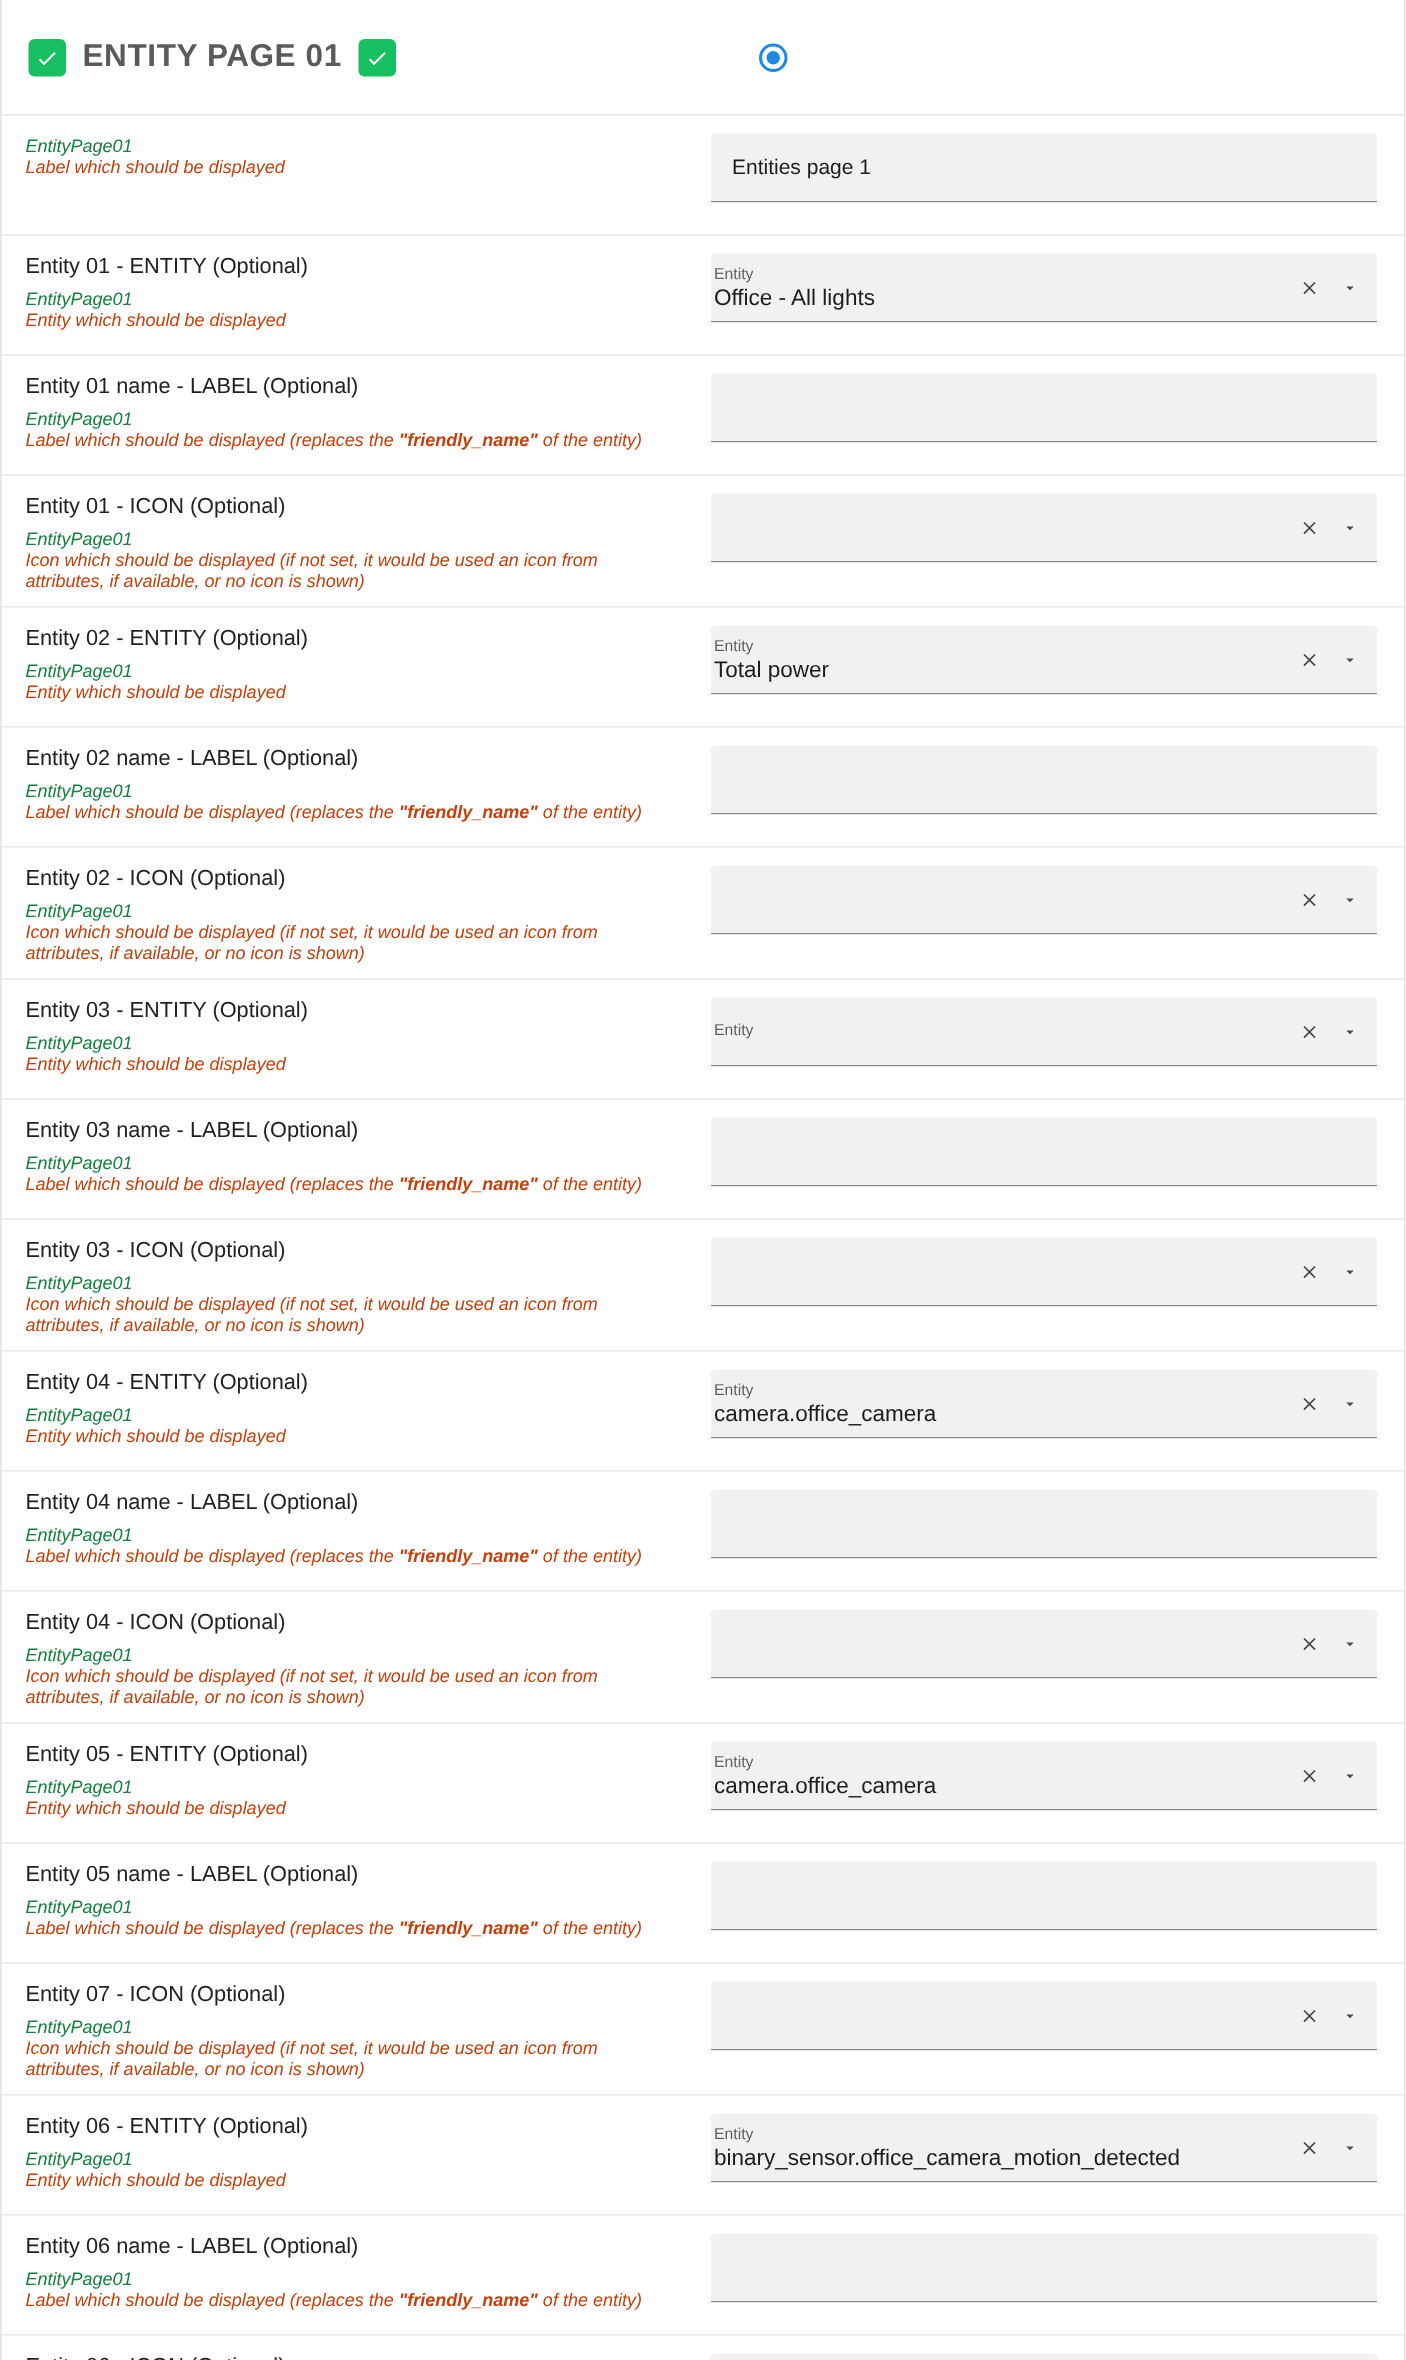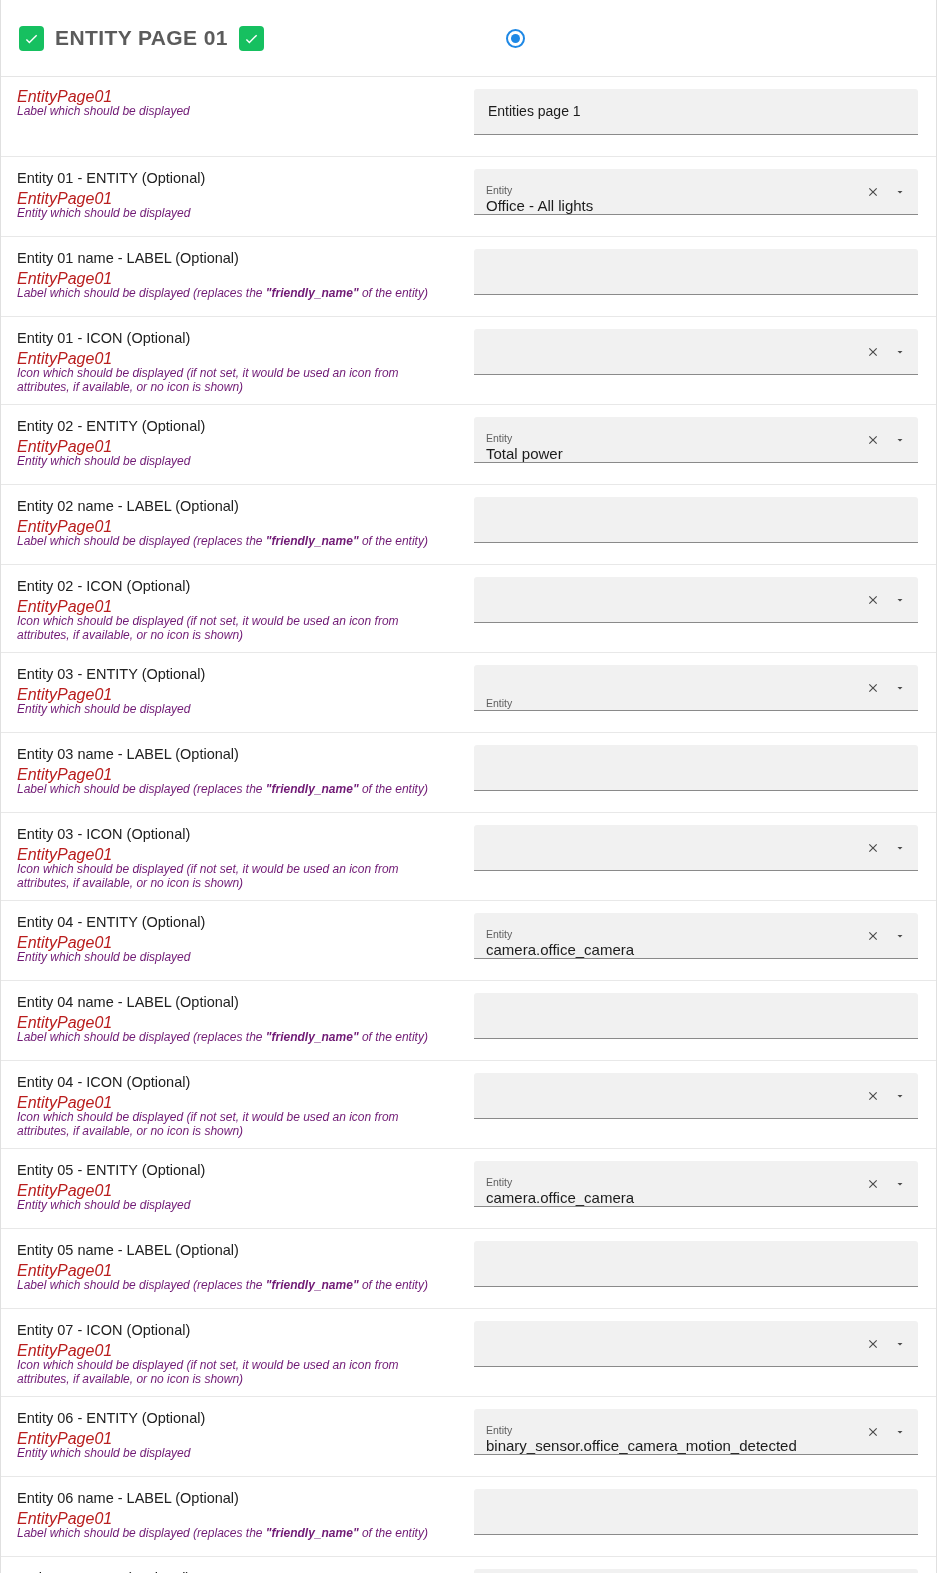--- a/index.html
+++ b/index.html
@@ -90,53 +90,53 @@
     display: flex;
     align-items: flex-start;
   }
   .f-title {
     font-size: 14.5px;
     color: #212121;
     line-height: 17px;
     margin-bottom: 5px;
   }
   .f-key {
-    font-size: 16px;
+    font-size: 12px;
     font-style: italic;
-    color: #b91c1c;
+    color: #15803d;
     line-height: 14px;
   }
   .f-desc {
     font-size: 12px;
     font-style: italic;
-    color: #701a75;
+    color: #c2410c;
     line-height: 14px;
   }
   .f-desc b { font-weight: bold; }
   
   .field {
     width: 100%;
     background: #f1f1f1;
     border-bottom: 1px solid #8a8a8a;
     box-sizing: border-box;
     position: relative;
     display: flex;
     align-items: center;
     border-radius: 3px 3px 0 0;
   }
   .field.plain {
     height: 46px;
     padding: 0 14px;
   }
   .field.labelled {
     height: 46px;
-    padding: 0 12px;
+    padding: 0 2px;
     flex-direction: column;
     align-items: stretch;
-    justify-content: flex-end;
+    justify-content: center;
   }
   .field .flabel {
     font-size: 10.5px;
     color: #5f5f5f;
     line-height: 12px;
     margin-bottom: 1px;
   }
   .field .fvalue {
     font-size: 15px;
     color: #1c1c1c;

